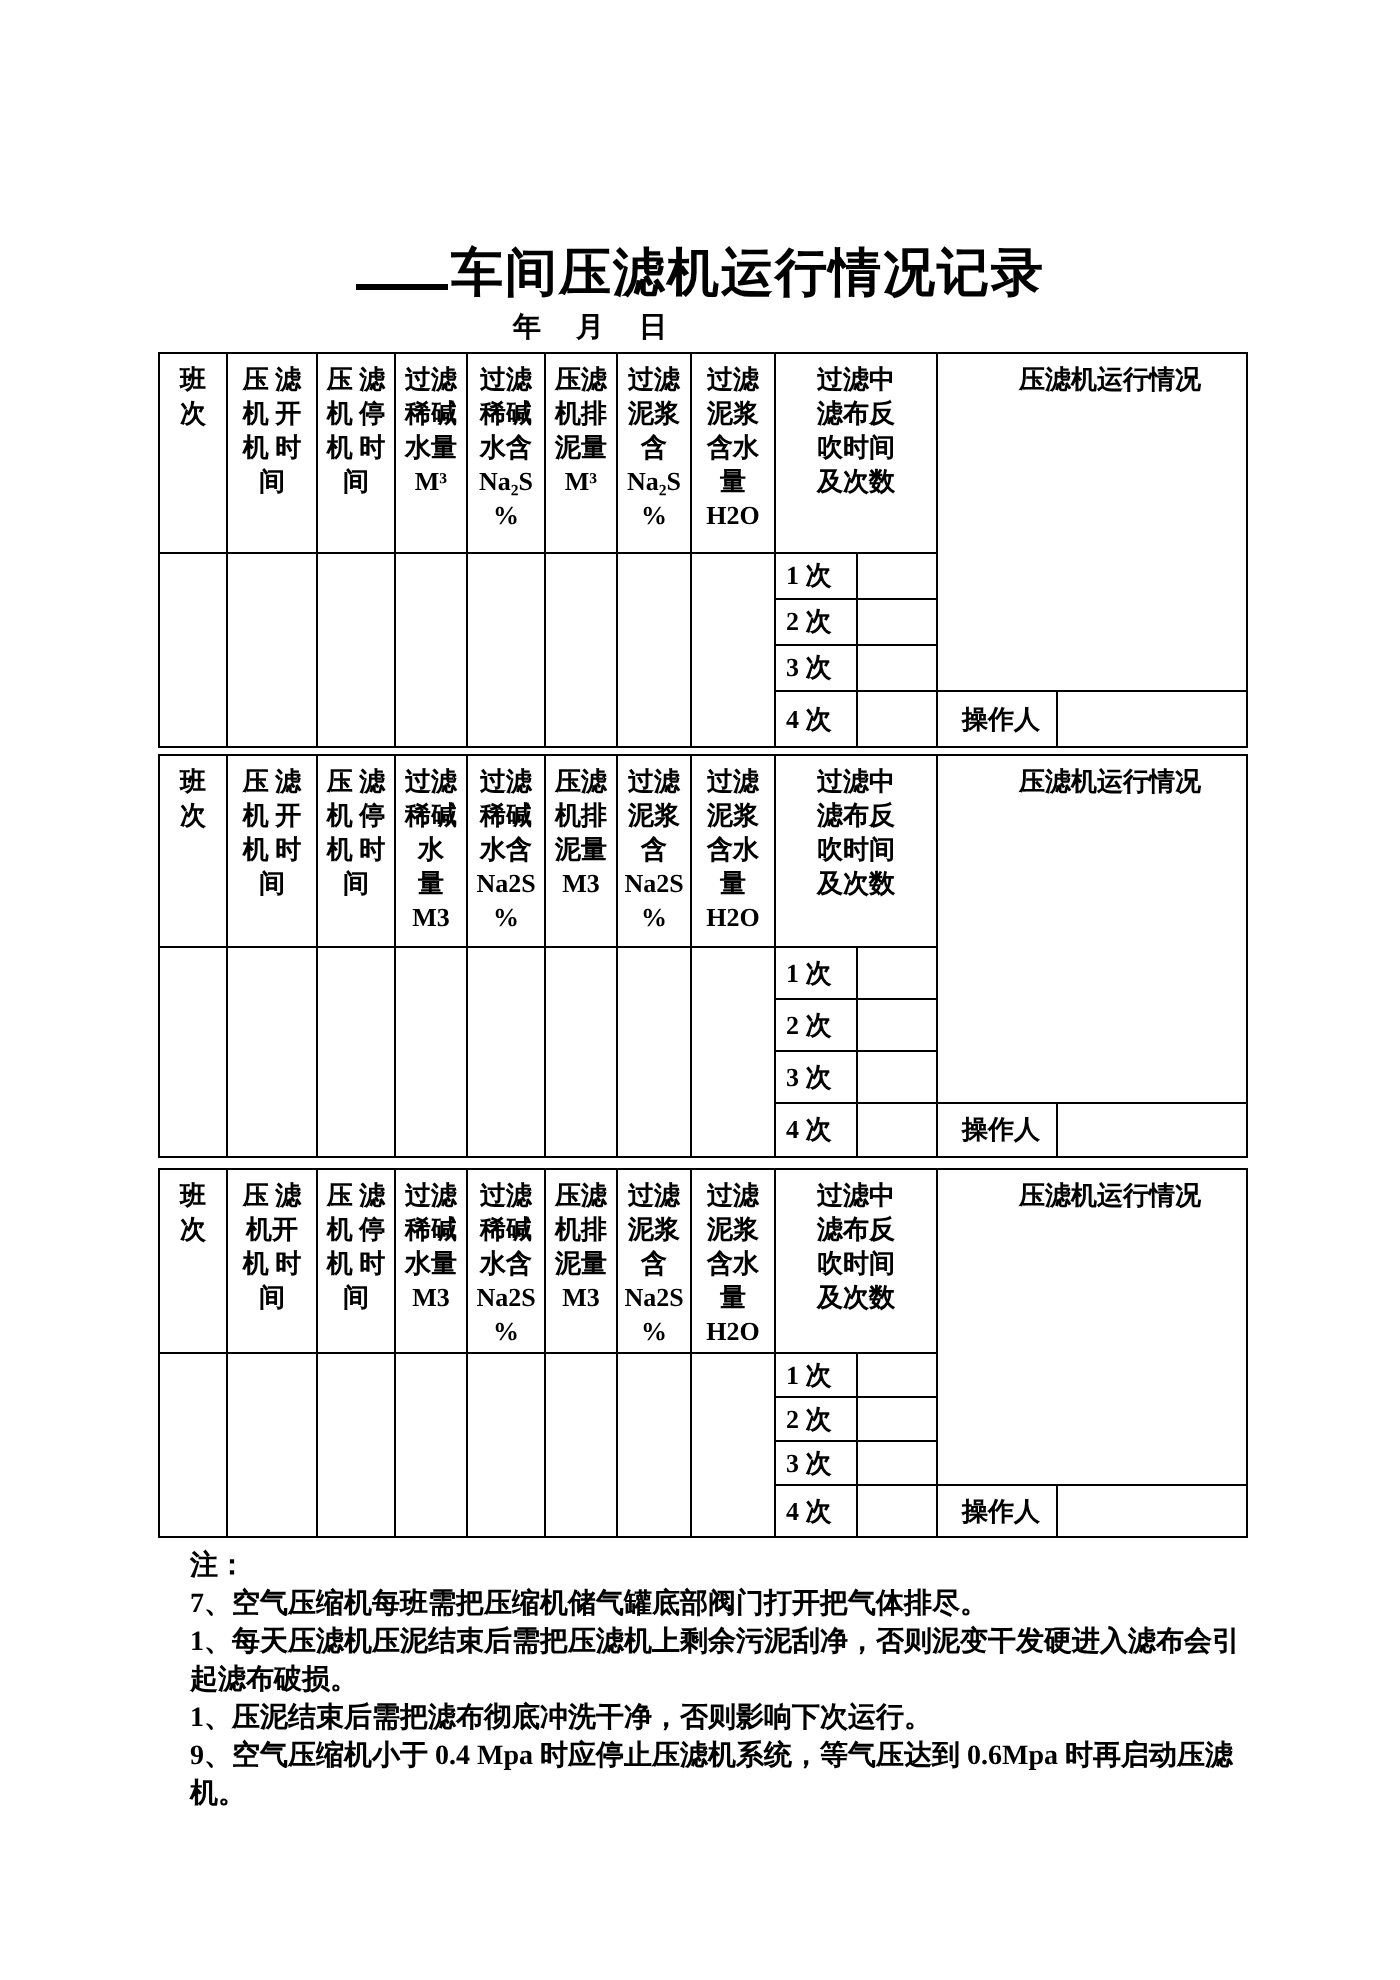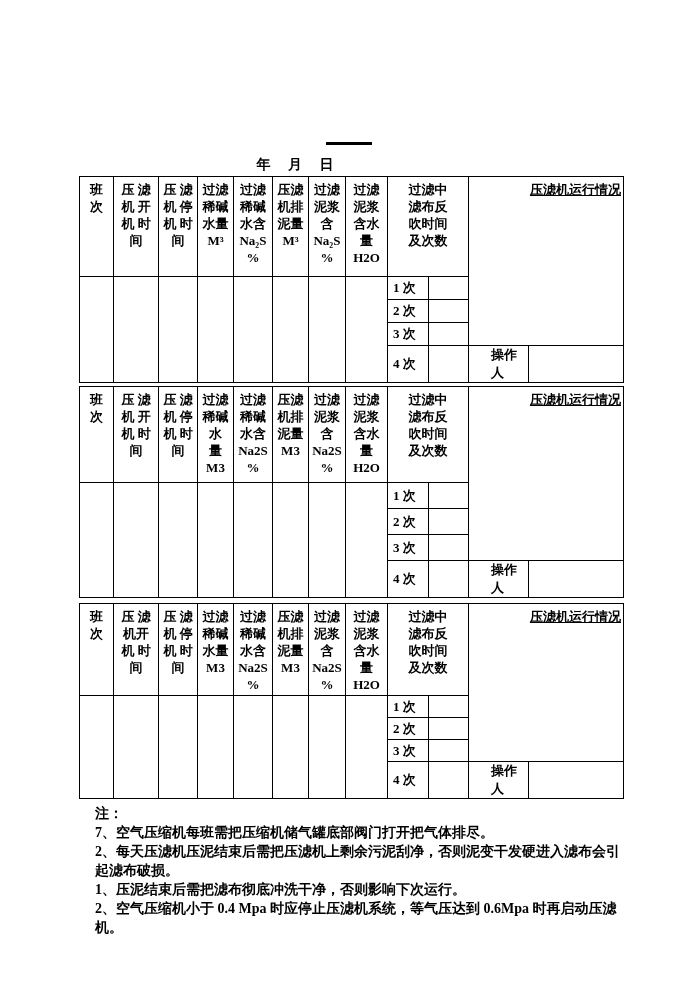--- a/index.html
+++ b/index.html
@@ -13,41 +13,41 @@
 
   .doc-title { text-align:center; font-size:26px; line-height:34px; letter-spacing:1px; }
   .title-blank { display:inline-block; width:46px; height:26px; border-bottom:3px solid #000; margin-right:2px; }
 
   .date-line { text-align:center; padding-right:110px; font-size:14px; line-height:18px; margin-top:2px; white-space:pre; }
 
   table.rec { border-collapse:collapse; table-layout:fixed; width:545px; margin-left:79px; }
   table.rec td { border:1px solid #000; font-size:13px; overflow:hidden; }
 
   .hd { vertical-align:top; text-align:center; white-space:pre-line; padding-top:4px; line-height:17px; }
-  .run { text-align:right; padding:4px 2px 0 20px; white-space:normal;text-decoration:underline; }
+  .run { text-align:center; padding:4px 2px 0 20px; white-space:normal; }
   .entry { background:#fff; }
   .cnt { padding-left:5px; vertical-align:middle; white-space:pre; }
-  .op  { padding-left:22px; vertical-align:middle; }
+  .op  { padding-left:12px; vertical-align:middle; }
 
   .t1 { margin-top:2px; }
   .t1 tr.hr { height:100px; } .t1 tr.dr { height:23px; } .t1 tr.lr { height:28px; }
   .t2 { margin-top:3px; }
   .t2 tr.hr { height:96px; }  .t2 tr.dr { height:26px; } .t2 tr.lr { height:27px; }
   .t3 { margin-top:5px; }
   .t3 tr.hr { height:92px; }  .t3 tr.dr { height:22px; } .t3 tr.lr { height:26px; }
 
   .notes { margin:5px 70px 0 95px; font-size:14px; line-height:19px; }
   .notes p { margin:0; }
 </style>
 </head>
 <body>
 
 <div class="page">
 
-  <div class="doc-title"><span class="title-blank"></span></div>
+  <div class="doc-title"><span class="title-blank"></span><span>车间压滤机运行情况记录</span></div>
 
   <div class="date-line">年　 月　 日</div>
 
   <table class="rec t1">
     <colgroup>
       <col style="width:34px">
         <col style="width:45px">
         <col style="width:39px">
         <col style="width:36px">
       <col style="width:39px">
@@ -296,18 +296,18 @@
         <td class="entry"></td>
         <td class="op">操作人</td>
         <td class="entry"></td>
       </tr>
     </tbody>
   </table>
 
   <div class="notes">
     <p>注：</p>
     <p>7、空气压缩机每班需把压缩机储气罐底部阀门打开把气体排尽。</p>
-    <p>2、每天压滤机压泥结束后需把压滤机上剩余污泥刮净，否则泥变干发硬进入滤布会引起滤布破损。</p>
+    <p>1、每天压滤机压泥结束后需把压滤机上剩余污泥刮净，否则泥变干发硬进入滤布会引起滤布破损。</p>
     <p>1、压泥结束后需把滤布彻底冲洗干净，否则影响下次运行。</p>
-    <p>2、空气压缩机小于 0.4 Mpa 时应停止压滤机系统，等气压达到 0.6Mpa 时再启动压滤机。</p>
+    <p>9、空气压缩机小于 0.4 Mpa 时应停止压滤机系统，等气压达到 0.6Mpa 时再启动压滤机。</p>
   </div>
 
 </div>
 
 </body></html>

